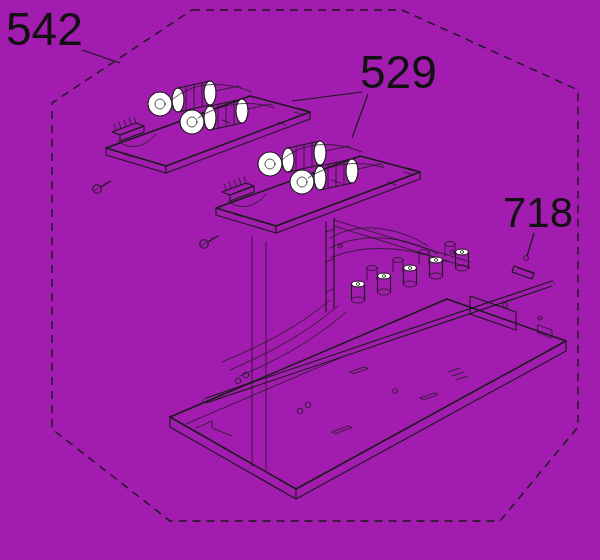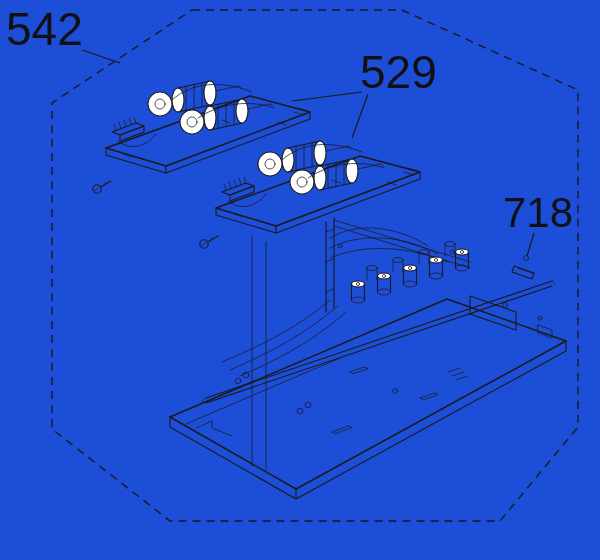--- a/index.html
+++ b/index.html
@@ -8,21 +8,21 @@
     background: #ffffff;
     width: 600px;
     height: 560px;
     overflow: hidden;
     font-family: "Liberation Sans", sans-serif;
   }
   .canvas {
     position: relative;
     width: 600px;
     height: 560px;
-    background: #1d4ed8;
+    background: #a21caf;
   }
   svg { display: block; }
   .ln {
     stroke: #1a1a1a;
     fill: none;
     stroke-width: 1.1;
     stroke-linecap: round;
     stroke-linejoin: round;
   }
   .ln-thick { stroke-width: 1.5; }

